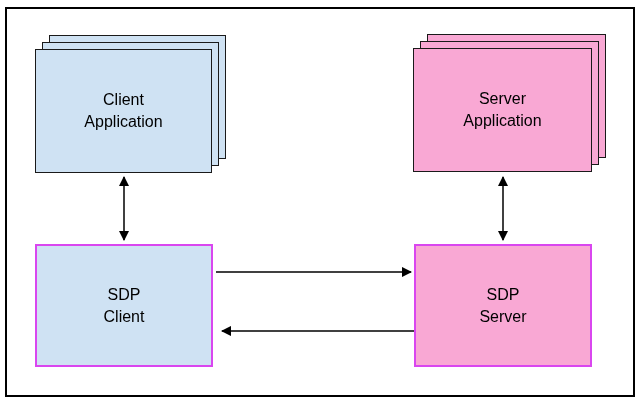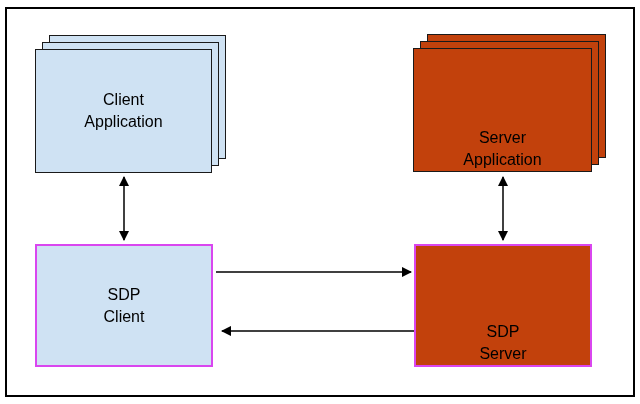--- a/index.html
+++ b/index.html
@@ -36,21 +36,21 @@
     display: flex;
     flex-direction: column;
     align-items: center;
     justify-content: center;
     text-align: center;
     font-size: 16px;
     line-height: 22px;
     color: #000000;
   }
   .fill-blue  { background: #cfe2f3; }
-  .fill-green { background: #c2410c; justify-content: flex-end; }
+  .fill-green { background: #f9a8d4; }
 
   
   .ca-back  { left: 49px; top: 35px; width: 177px; height: 124px; }
   .ca-mid   { left: 42px; top: 42px; width: 177px; height: 124px; }
   .ca-front { left: 35px; top: 49px; width: 177px; height: 124px; border-width: 1.5px; border-color:#1a1a1a; }
 
   
   .sa-back  { left: 427px; top: 34px; width: 179px; height: 124px; }
   .sa-mid   { left: 420px; top: 41px; width: 179px; height: 124px; }
   .sa-front { left: 413px; top: 48px; width: 179px; height: 124px; border-width: 1.5px; border-color:#1a1a1a; }

